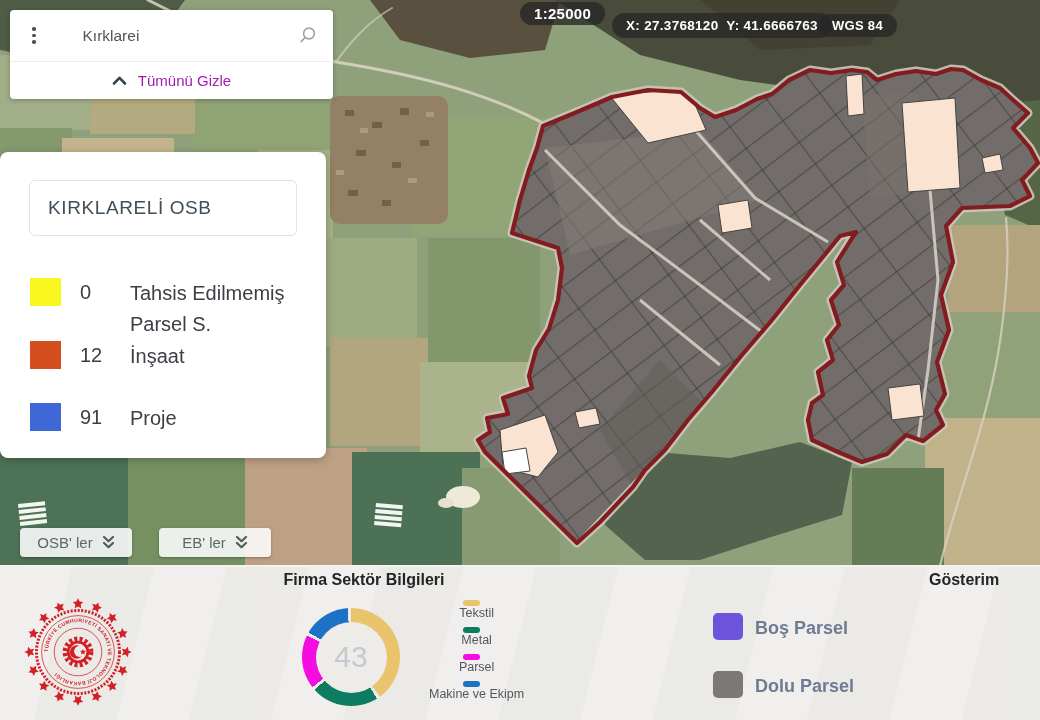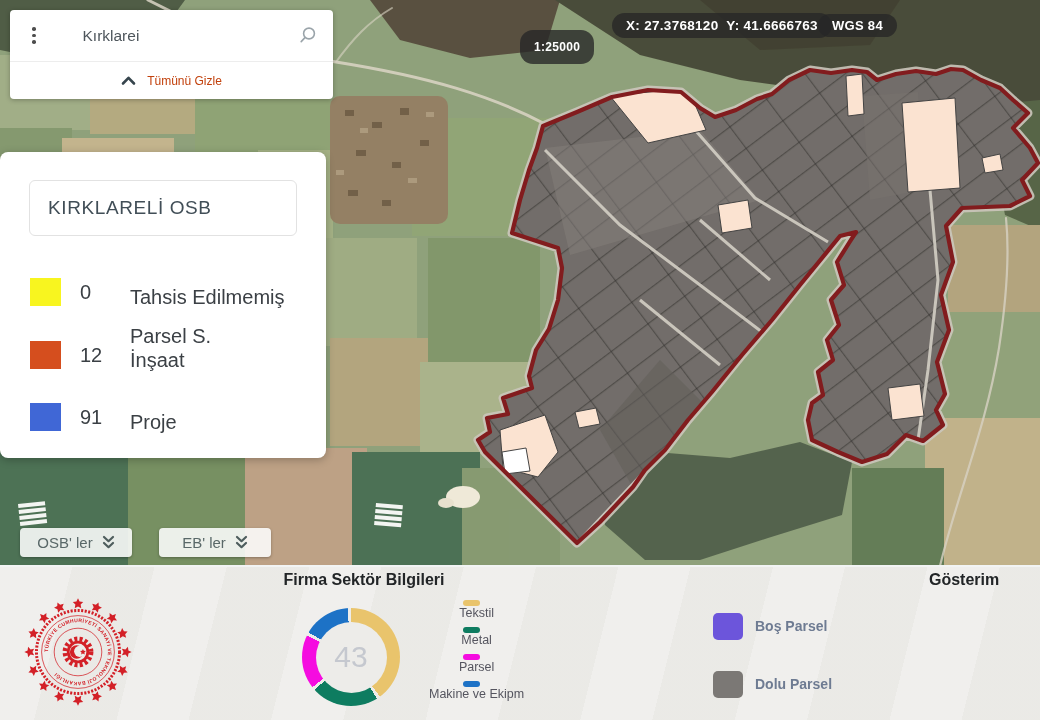--- a/index.html
+++ b/index.html
@@ -8,45 +8,45 @@
   .stage { position:absolute; inset:0; width:1040px; height:720px; }
 
   
   .map { position:absolute; left:0; top:0; width:1040px; height:565px; overflow:hidden; background:#8a9c74; }
   .map svg.basemap { position:absolute; left:0; top:0; }
 
   
   .badge { position:absolute; display:flex; align-items:center; justify-content:center;
            background:rgba(38,38,38,.78); color:#fff; font-weight:bold; border-radius:13px;
            padding:0 14px; letter-spacing:.3px; white-space:pre; }
-  .badge.scale  { left:520px; top:30px; height:34px; font-size:12px; }
+  .badge.scale  { left:520px; top:2px; height:23px; font-size:15px; }
   .badge.coords { left:612px; top:13px; height:25px; font-size:13.5px; }
   .badge.datum  { left:818px; top:14px; height:23px; font-size:13px; }
 
   
   .search-card { position:absolute; left:10px; top:10px; width:323px; background:#fff;
                  border-radius:4px; box-shadow:0 1px 5px rgba(0,0,0,.28); }
   .search-row { height:51px; display:flex; align-items:center; padding:0 16px 0 22px; }
   .kebab { display:flex; flex-direction:column; gap:3px; margin-right:18px; cursor:pointer; }
   .kebab i { width:3.5px; height:3.5px; border-radius:50%; background:#4d4d4d; }
   .search-input { flex:1; border:none; outline:none; font-size:15.5px; color:#4e565c;
                   font-family:inherit; background:transparent;padding-left:29px; }
   .toggle-row { height:38px; border-top:1px solid #ededed; display:flex; align-items:center;
-                justify-content:center; gap:11px; cursor:pointer; color:#c2410c; font-size:12px; }
+                justify-content:center; gap:11px; cursor:pointer; color:#a21caf; font-size:15px; }
 
   
   .osb-card { position:absolute; left:0; top:152px; width:326px; height:306px; background:#fff;
               border-radius:8px; box-shadow:0 2px 8px rgba(0,0,0,.25); }
   .osb-title-box { position:absolute; left:29px; top:28px; width:268px; height:56px;
                    border:1.5px solid #e2e2e2; border-radius:6px; display:flex; align-items:center;
                    padding-left:18px; font-size:19px; letter-spacing:.6px; color:#414e57; }
   .osb-row { position:absolute; left:30px; display:flex; align-items:flex-start; }
   .osb-row .sw { width:31px; height:28px; flex:0 0 31px; }
   .osb-row .val { width:50px; margin-left:19px; font-size:20px; color:#3b4045; line-height:29px; }
-  .osb-row .lbl { width:186px; font-size:20px; color:#3b4045; line-height:39px; }
+  .osb-row .lbl { width:186px; font-size:20px; color:#3b4045; line-height:31px; }
   .osb-row.r1 { top:126px; } .osb-row.r2 { top:189px; } .osb-row.r3 { top:251px; }
 
   
   .map-btn { position:absolute; top:528px; height:29px; width:112px; border:none; cursor:pointer;
              background:rgba(253,253,253,.88); border-radius:4px; box-shadow:0 1px 3px rgba(0,0,0,.3);
              display:flex; align-items:center; justify-content:center; gap:9px;
              font-family:inherit; font-size:15px; color:#596868; }
   .map-btn.osb { left:20px; } .map-btn.eb { left:159px; }
 
   
@@ -64,21 +64,21 @@
   .donut-hole { position:absolute; inset:13.5px; border-radius:50%; background:#edece9;
                 display:flex; align-items:center; justify-content:center;
                 font-size:30px; color:#c5c8cf; }
 
   .sector-legend { position:absolute; left:429px; top:600px; }
   .sector-legend .row { height:27px; display:flex; align-items:center;flex-direction:column; }
   .sector-legend .pill { width:17px; height:5.5px; border-radius:3px; margin-right:11px; }
   .sector-legend .txt { font-size:12.5px; color:#55555f; }
 
   .parcel-sq { position:absolute; left:713px; width:30px; height:27px; border-radius:5px; }
-  .parcel-lbl { position:absolute; left:755px; font-size:14px; font-weight:bold; color:#6e7b92; }
+  .parcel-lbl { position:absolute; left:755px; font-size:18px; font-weight:bold; color:#6e7b92; }
   .sq1 { top:613px; } .lb1 { top:618px; } .sq2 { top:671px; } .lb2 { top:676px; }
 </style>
 </head>
 <body>
 
 <div class="stage">
 
   <div class="map">
 
     <svg class="basemap" width="1040" height="566" viewBox="0 0 1040 566">

